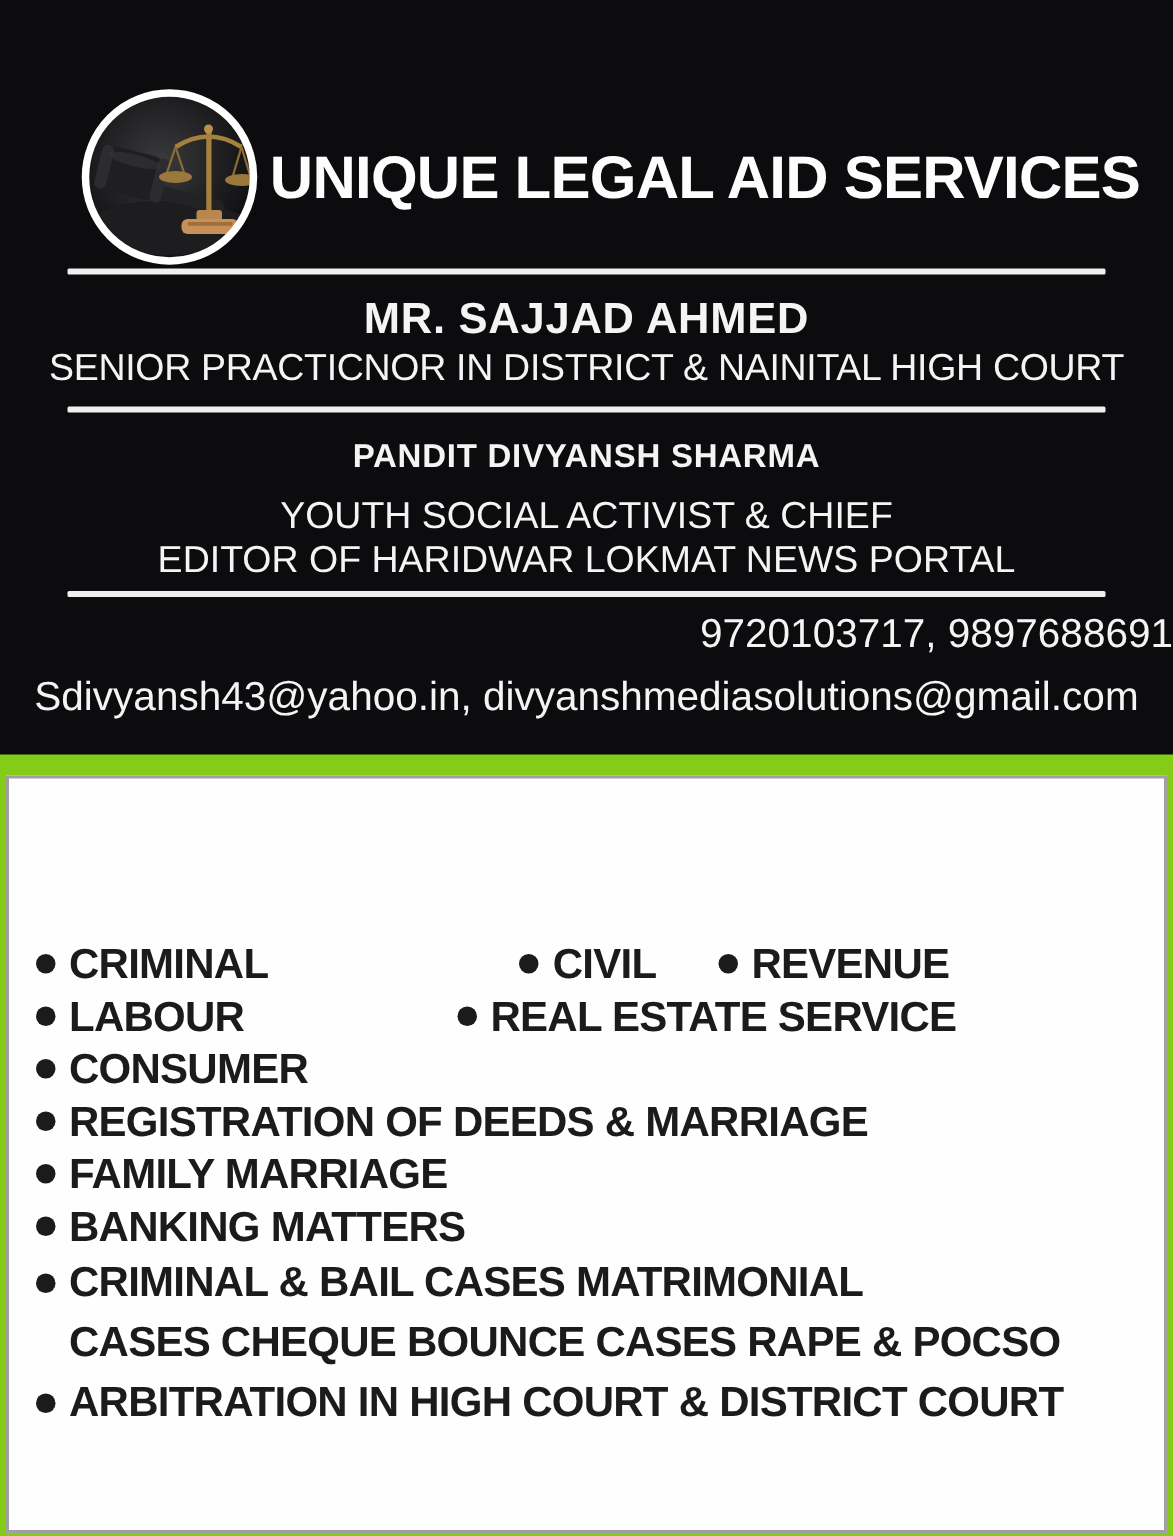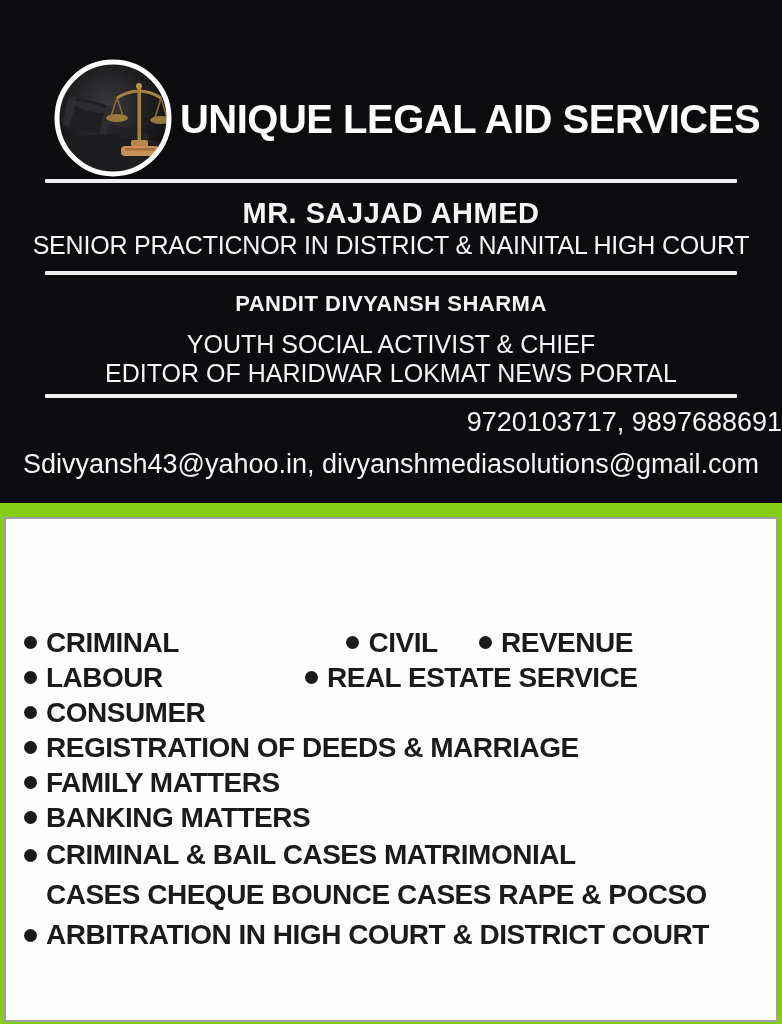--- a/index.html
+++ b/index.html
@@ -187,21 +187,21 @@
       <div class="svc-row">
         <div class="svc-item">
           <span class="bullet"></span>
           <span>REGISTRATION OF DEEDS &amp; MARRIAGE</span>
         </div>
       </div>
 
       <div class="svc-row">
         <div class="svc-item">
           <span class="bullet"></span>
-          <span>FAMILY MATTERS</span>
+          <span>FAMILY MARRIAGE</span>
         </div>
       </div>
 
       <div class="svc-row">
         <div class="svc-item">
           <span class="bullet"></span>
           <span>BANKING MATTERS</span>
         </div>
       </div>
 

